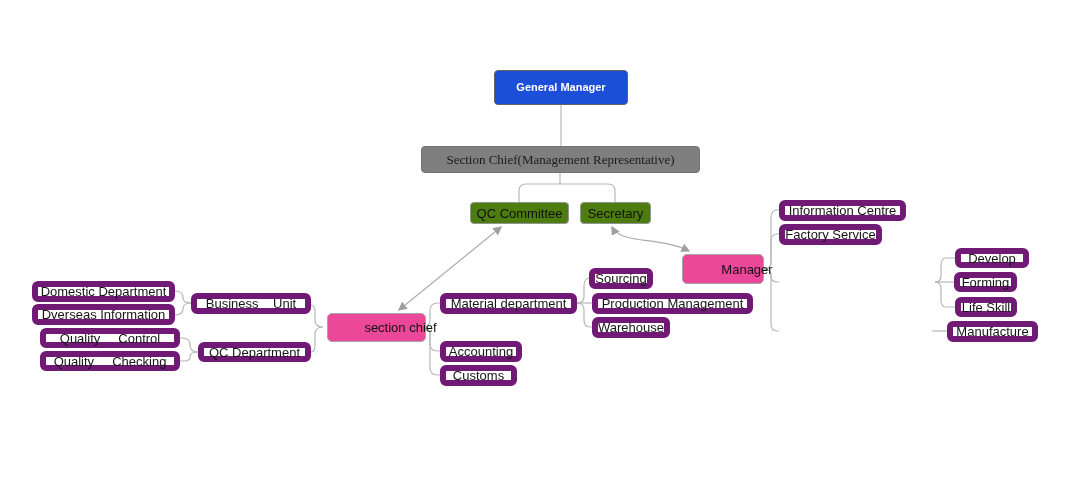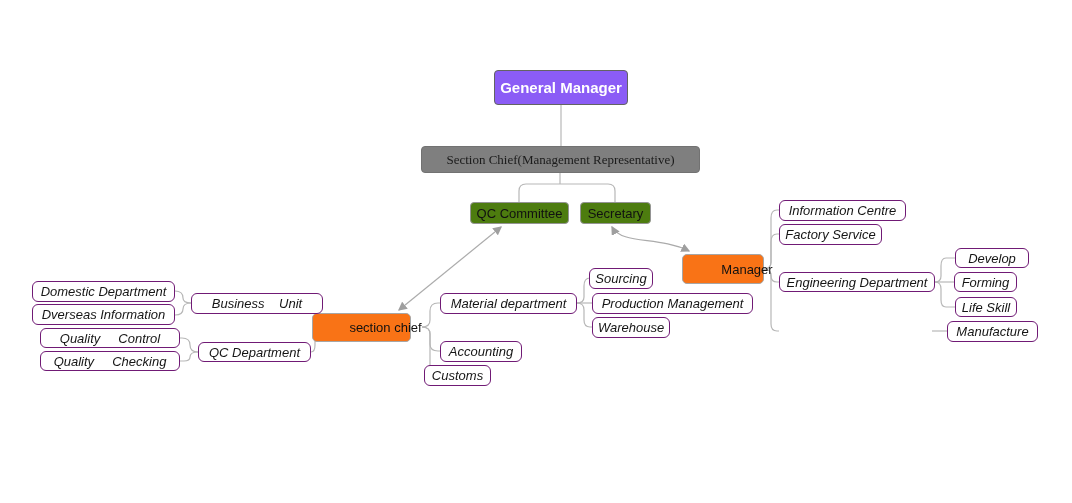--- a/index.html
+++ b/index.html
@@ -7,34 +7,34 @@
     position:relative;width:1072px;height:503px;background:#ffffff;overflow:hidden;
     font-family:"Liberation Sans", sans-serif;
   }
   .wires{position:absolute;left:0;top:0;width:1072px;height:503px;}
   .n{
     position:absolute;display:flex;align-items:center;justify-content:center;
     box-sizing:border-box;white-space:pre;font-size:13px;color:#151515;
     line-height:1;
   }
   .leaf{
-    background:#ffffff;border:1px solid #701a75;border-radius:6px;font-style:italic;
+    background:#ffffff;border:6px solid #701a75;border-radius:6px;
   }
   .l1{
-    background:#8b5cf6;color:#ffffff;font-weight:bold;border-radius:4px;
-    border:1px solid #636363;font-size:15px;
+    background:#1d4ed8;color:#ffffff;font-weight:bold;border-radius:4px;
+    border:1px solid #636363;font-size:11px;
   }
   .l2{
     background:#7f7f7f;color:#1b1b1b;border-radius:4px;border:1px solid #727272;font-family:Liberation Serif, serif;
   }
   .l3{
     background:#4d7c0f;color:#111111;border-radius:4px;border:1px solid #949494;
   }
   .l4{
-    background:#f97316;color:#111111;border-radius:5px;border:1px solid #a6a6a6;padding-left:48px;
+    background:#ec4899;color:#111111;border-radius:5px;border:1px solid #a6a6a6;padding-left:48px;
   }
 </style>
 </head>
 <body>
 
 <div class="stage">
 
   <svg class="wires" viewBox="0 0 1072 503">
     <defs>
       <marker id="ah" viewBox="0 0 10 10" refX="8.5" refY="5" markerWidth="7.5" markerHeight="7.5" orient="auto-start-reverse">
@@ -71,37 +71,36 @@
       <path marker-start="url(#ah)" marker-end="url(#ah)" d="M501,227 L399,310"></path>
       <path marker-start="url(#ah)" marker-end="url(#ah)" d="M612,227 C622,245 658,236 689,251"></path>
     </g>
   </svg>
 
   <div class="n l1" style="left:494px;top:70px;width:134px;height:35px">General Manager</div>
   <div class="n l2" style="left:421px;top:146px;width:279px;height:27px">Section Chief(Management Representative)</div>
   <div class="n l3" style="left:470px;top:202px;width:99px;height:22px">QC Committee</div>
   <div class="n l3" style="left:580px;top:202px;width:71px;height:22px">Secretary</div>
   <div class="n l4" style="left:682px;top:254px;width:82px;height:30px">Manager</div>
-  <div class="n l4" style="left:312px;top:313px;width:99px;height:29px">section chief</div>
+  <div class="n l4" style="left:327px;top:313px;width:99px;height:29px">section chief</div>
 
   <div class="n leaf" style="left:32px;top:281px;width:143px;height:21px">Domestic Department</div>
   <div class="n leaf" style="left:32px;top:304px;width:143px;height:21px">Dverseas Information</div>
-  <div class="n leaf" style="left:191px;top:293px;width:132px;height:21px">Business    Unit</div>
+  <div class="n leaf" style="left:191px;top:293px;width:120px;height:21px">Business    Unit</div>
   <div class="n leaf" style="left:40px;top:328px;width:140px;height:20px">Quality     Control</div>
   <div class="n leaf" style="left:40px;top:351px;width:140px;height:20px">Quality     Checking</div>
   <div class="n leaf" style="left:198px;top:342px;width:113px;height:20px">QC Department</div>
 
   <div class="n leaf" style="left:440px;top:293px;width:137px;height:21px">Material department</div>
   <div class="n leaf" style="left:440px;top:341px;width:82px;height:21px">Accounting</div>
-  <div class="n leaf" style="left:424px;top:365px;width:67px;height:21px">Customs</div>
+  <div class="n leaf" style="left:440px;top:365px;width:77px;height:21px">Customs</div>
   <div class="n leaf" style="left:589px;top:268px;width:64px;height:21px">Sourcing</div>
   <div class="n leaf" style="left:592px;top:293px;width:161px;height:21px">Production Management</div>
   <div class="n leaf" style="left:592px;top:317px;width:78px;height:21px">Warehouse</div>
 
   <div class="n leaf" style="left:779px;top:200px;width:127px;height:21px">Information Centre</div>
   <div class="n leaf" style="left:779px;top:224px;width:103px;height:21px">Factory Service</div>
-  <div class="n leaf" style="left:779px;top:272px;width:156px;height:20px">Engineering Department</div>
   <div class="n leaf" style="left:955px;top:248px;width:74px;height:20px">Develop</div>
   <div class="n leaf" style="left:954px;top:272px;width:63px;height:20px">Forming</div>
   <div class="n leaf" style="left:955px;top:297px;width:62px;height:20px">Life Skill</div>
   <div class="n leaf" style="left:947px;top:321px;width:91px;height:21px">Manufacture</div>
 
 </div>
 
 </body></html>

